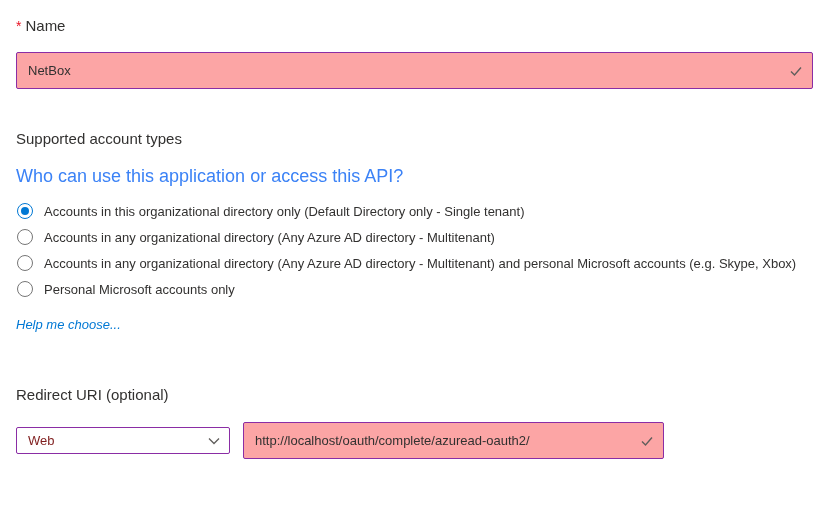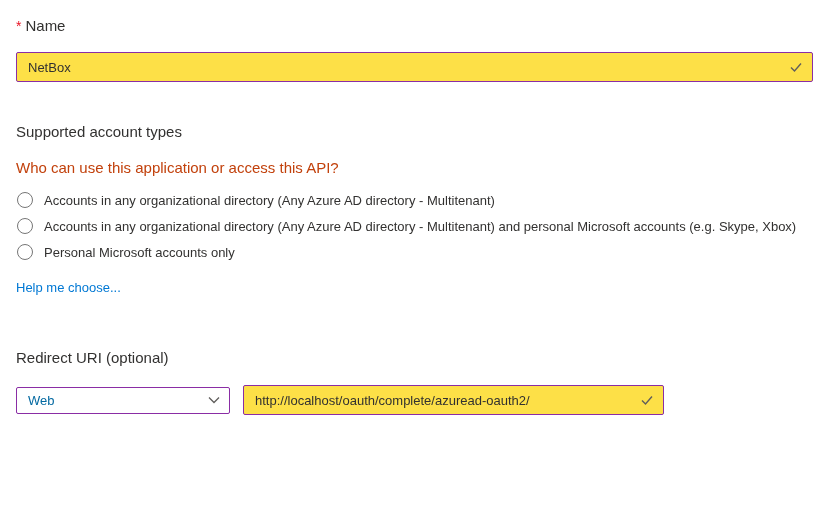--- a/index.html
+++ b/index.html
@@ -22,42 +22,42 @@
   .desc {
     font-size: 13px;
     line-height: 19px;
     color: #323130;
     margin-top: 13px;
   }
 
   .field-wrap { position: relative; margin-top: 16px; }
   .text-input {
     width: 100%;
-    height: 30px;
+    height: 37px;
     border: 1.5px solid #8a2da5;
     border-radius: 2px;
     font-family: "Liberation Sans", "DejaVu Sans", sans-serif;
     font-size: 13px;
     color: #323130;
     padding: 0 30px 0 11px;
     outline: none;
-    background: #fde047;
+    background: #fca5a5;
   }
   .input-check {
     position: absolute;
     right: 9px;
     top: 50%;
     transform: translateY(-50%);
     width: 16px; height: 16px;
     pointer-events: none;
   }
 
   .spacer-lg { height: 40px; }
 
-  .question { font-size: 15px; color: #c2410c; margin-top: 17px; }
+  .question { font-size: 18px; color: #3b82f6; margin-top: 17px; }
 
   .radio-group { margin-top: 11px; }
   .radio-row {
     display: flex;
     align-items: center;
     height: 26px;
     cursor: pointer;
   }
   .radio-outer {
     width: 16px; height: 16px;
@@ -76,40 +76,41 @@
   .radio-row.selected .radio-inner { background: #0078d4; }
   .radio-label { font-size: 13px; color: #323130; white-space: nowrap; }
 
   .link {
     display: inline-block;
     margin-top: 15px;
     font-size: 13px;
     color: #0078d4;
     text-decoration: none;
     cursor: pointer;
+    font-style: italic;
   }
 
   .redirect-title { margin-top: 52px; }
   .redirect-desc { margin-top: 13px; max-width: 795px; }
 
   .uri-row { display: flex; margin-top: 17px; align-items: center; }
   .dropdown {
     position: relative;
     width: 214px;
     height: 27px;
     border: 1.5px solid #8a2da5;
     border-radius: 2px;
     background: #fff;
     display: flex;
     align-items: center;
     padding: 0 28px 0 11px;
     cursor: pointer;
     flex: 0 0 auto;
   }
-  .dropdown-value { font-size: 13px; color: #0369a1; }
+  .dropdown-value { font-size: 13px; color: #7f1d1d; }
   .dropdown-chevron {
     position: absolute;
     right: 8px; top: 50%;
     transform: translateY(-50%);
     width: 14px; height: 14px;
     pointer-events: none;
   }
   .uri-field-wrap { position: relative; margin-left: 13px; width: 421px; margin-top: 0; border-radius: 10px; }
 </style>
 </head>
@@ -129,20 +130,26 @@
     </svg>
   </div>
 
   <div class="spacer-lg"></div>
 
   
   <div class="section-title">Supported account types</div>
   <div class="question">Who can use this application or access this API?</div>
 
   <div class="radio-group">
+    <div class="radio-row selected">
+      <span class="radio-outer">
+          <span class="radio-inner"></span>
+        </span>
+      <span class="radio-label">Accounts in this organizational directory only (Default Directory only - Single tenant)</span>
+    </div>
     <div class="radio-row">
       <span class="radio-outer">
           <span class="radio-inner"></span>
         </span>
       <span class="radio-label">Accounts in any organizational directory (Any Azure AD directory - Multitenant)</span>
     </div>
     <div class="radio-row">
       <span class="radio-outer">
           <span class="radio-inner"></span>
         </span>

